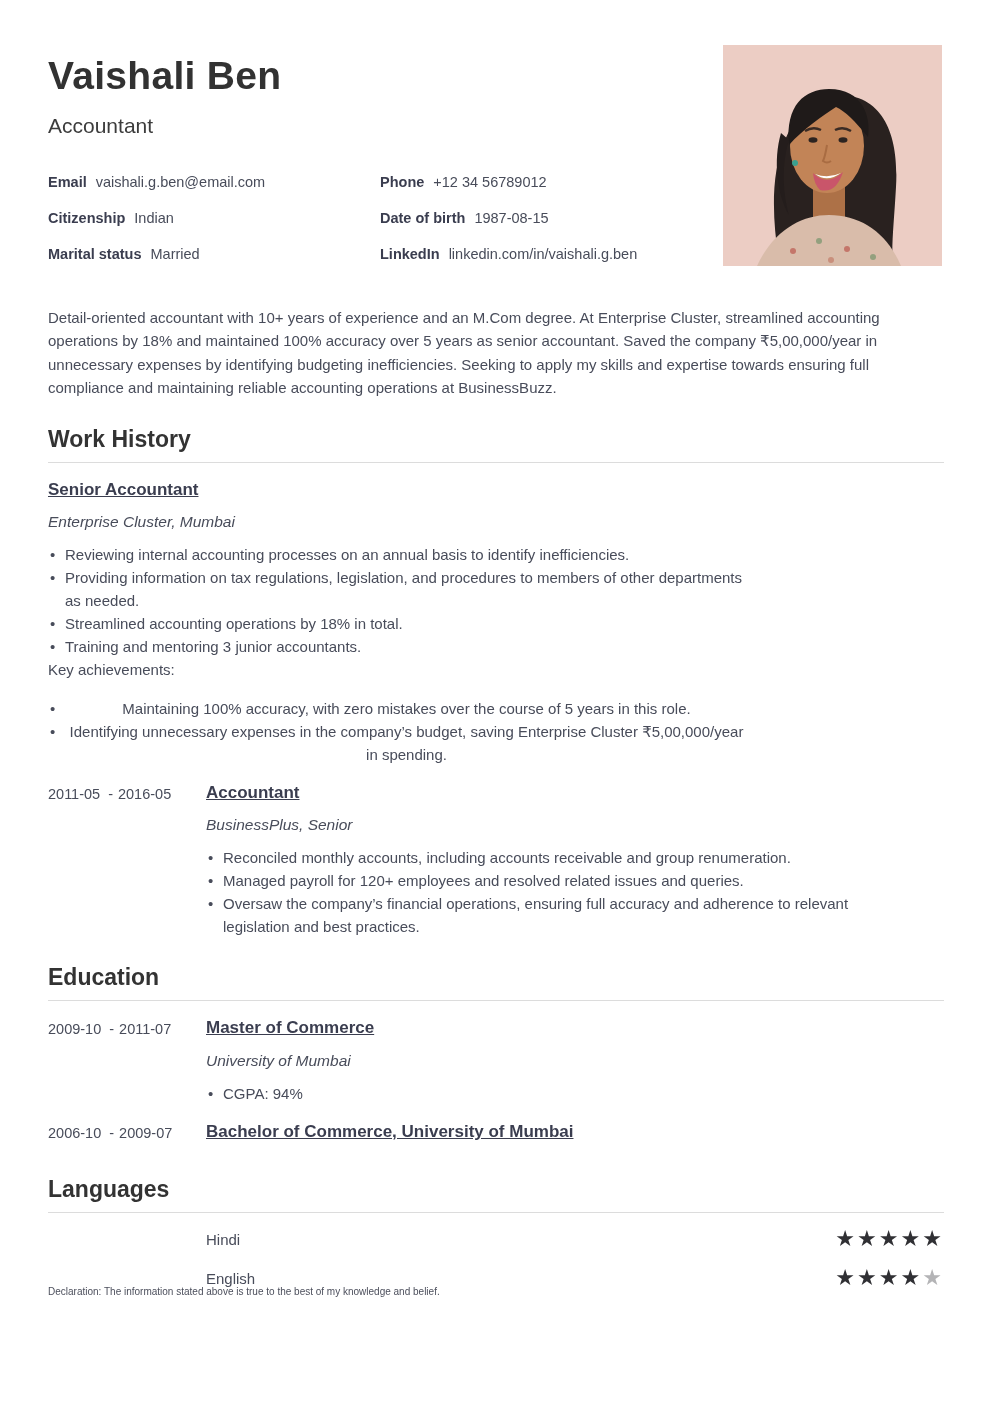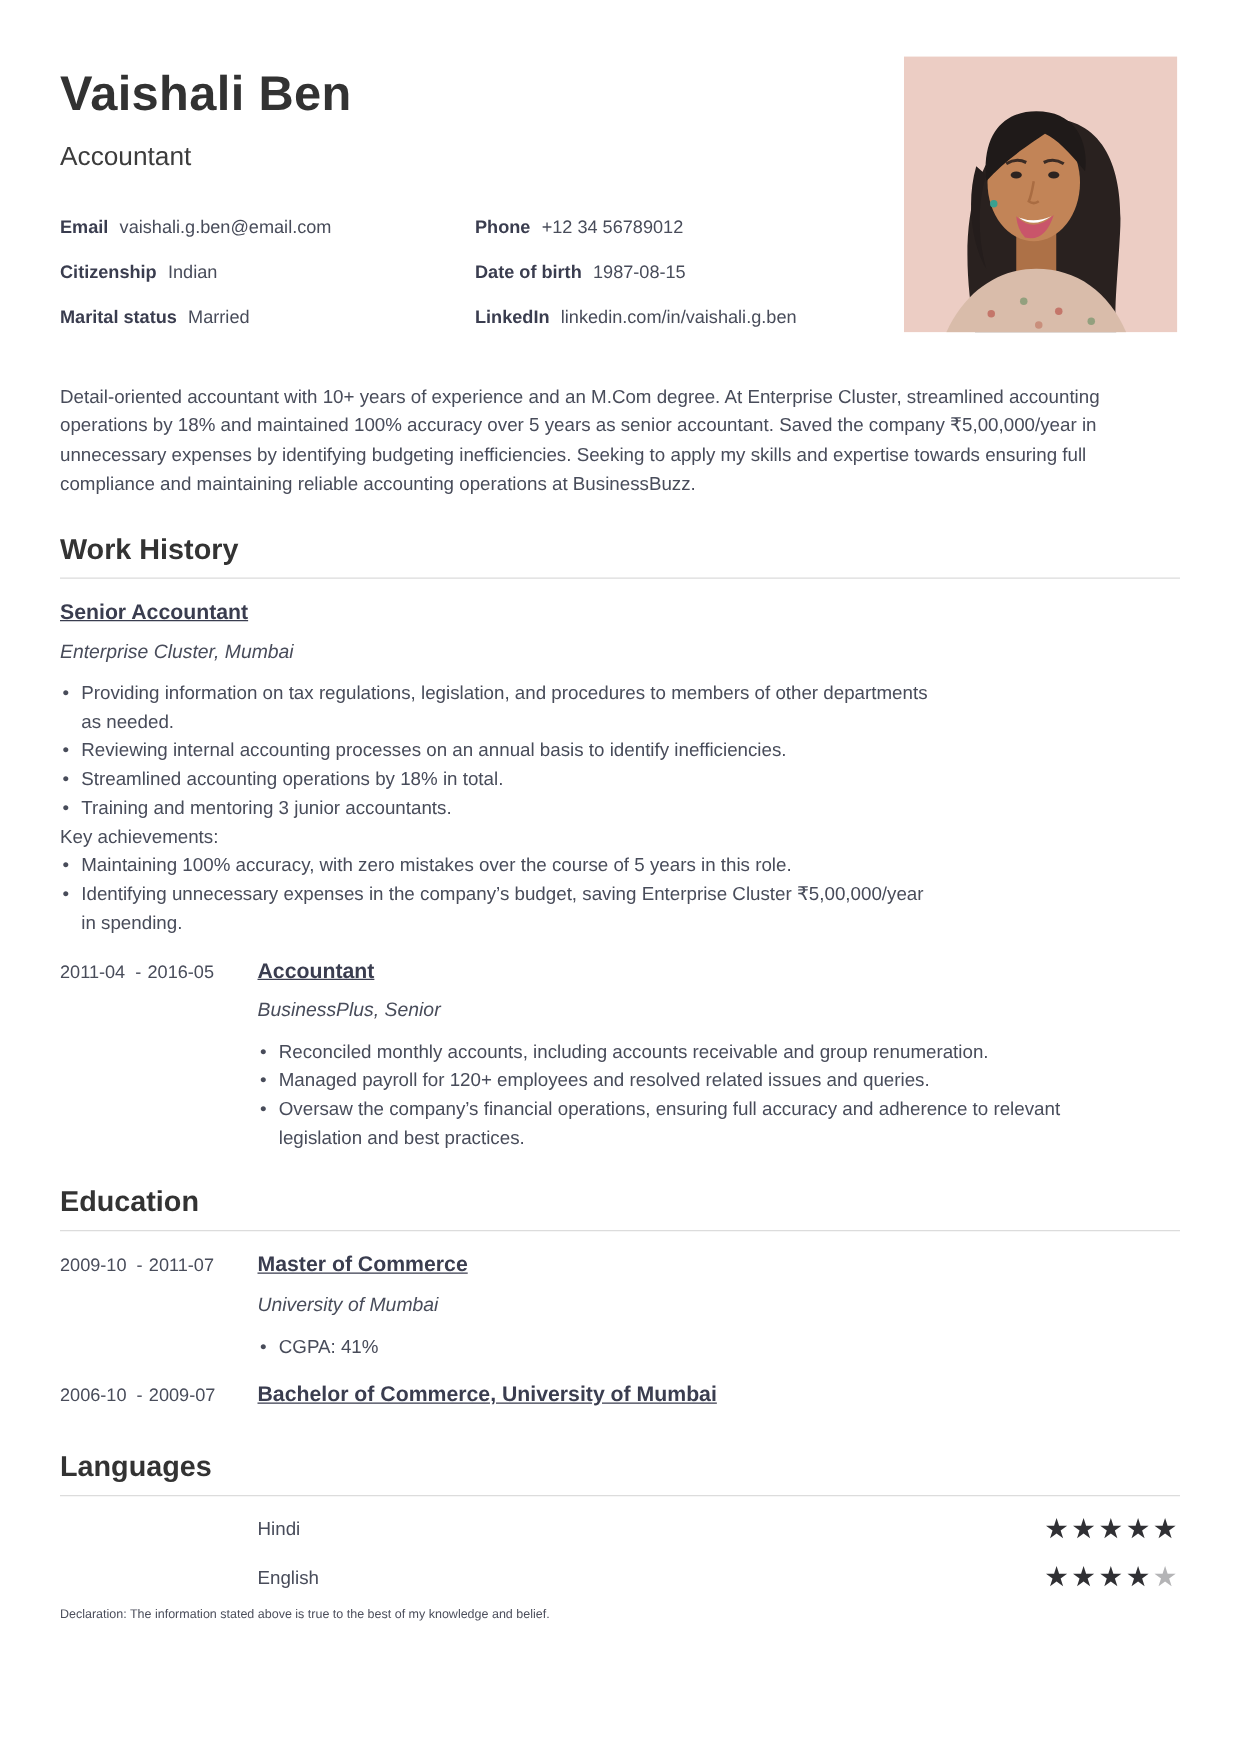--- a/index.html
+++ b/index.html
@@ -100,21 +100,21 @@
     margin: 12px 0 0;
     padding: 0;
     font-size: 15px;
     line-height: 23px;
     color: #484c5a;
     max-width: 700px;
   }
   .bullets li { position: relative; padding-left: 17px; }
   .bullets li::before { content: "•"; position: absolute; left: 2px; }
   .list-subheading { font-size: 15px; line-height: 23px; color: #484c5a; }
-  .bullets.tight { margin-top: 0; }
+  .bullets.tight { margin-top: 16px; text-align: center; }
 
   
   .lang-row {
     display: flex;
     align-items: center;
     margin-top: 13px;
     padding-left: 158px;
     height: 26px;
   }
   .lang-name { font-size: 15px; color: #484c5a; }
@@ -201,36 +201,36 @@
 
   <section>
     <h2 class="section-heading">Work History</h2>
     <hr class="rule">
 
     <div class="entry">
       <div class="entry-body">
         <h3 class="entry-title">Senior Accountant</h3>
         <div class="entry-company">Enterprise Cluster, Mumbai</div>
         <ul class="bullets">
+          <li>Reviewing internal accounting processes on an annual basis to identify inefficiencies.</li>
           <li>Providing information on tax regulations, legislation, and procedures to members of other departments as needed.</li>
-          <li>Reviewing internal accounting processes on an annual basis to identify inefficiencies.</li>
           <li>Streamlined accounting operations by 18% in total.</li>
           <li>Training and mentoring 3 junior accountants.</li>
         </ul>
         <div class="list-subheading">Key achievements:</div>
         <ul class="bullets tight">
           <li>Maintaining 100% accuracy, with zero mistakes over the course of 5 years in this role.</li>
           <li>Identifying unnecessary expenses in the company’s budget, saving Enterprise Cluster ₹5,00,000/year in spending.</li>
         </ul>
       </div>
     </div>
 
     <div class="entry">
       <div class="entry-date">
-        <span>2011-04</span><span class="date-sep">-</span><span>2016-05</span>
+        <span>2011-05</span><span class="date-sep">-</span><span>2016-05</span>
       </div>
       <div class="entry-body">
         <h3 class="entry-title">Accountant</h3>
         <div class="entry-company">BusinessPlus, Senior</div>
         <ul class="bullets">
           <li>Reconciled monthly accounts, including accounts receivable and group renumeration.</li>
           <li>Managed payroll for 120+ employees and resolved related issues and queries.</li>
           <li>Oversaw the company’s financial operations, ensuring full accuracy and adherence to relevant legislation and best practices.</li>
         </ul>
       </div>
@@ -242,21 +242,21 @@
     <hr class="rule">
 
     <div class="entry">
       <div class="entry-date">
         <span>2009-10</span><span class="date-sep">-</span><span>2011-07</span>
       </div>
       <div class="entry-body">
         <h3 class="entry-title">Master of Commerce</h3>
         <div class="entry-company">University of Mumbai</div>
         <ul class="bullets">
-          <li>CGPA: 41%</li>
+          <li>CGPA: 94%</li>
         </ul>
       </div>
     </div>
 
     <div class="entry">
       <div class="entry-date">
         <span>2006-10</span><span class="date-sep">-</span><span>2009-07</span>
       </div>
       <div class="entry-body">
         <h3 class="entry-title">Bachelor of Commerce, University of Mumbai</h3>

